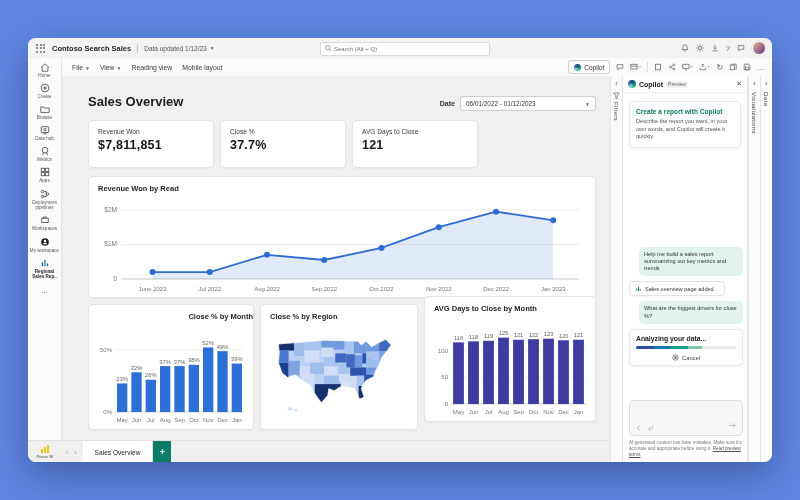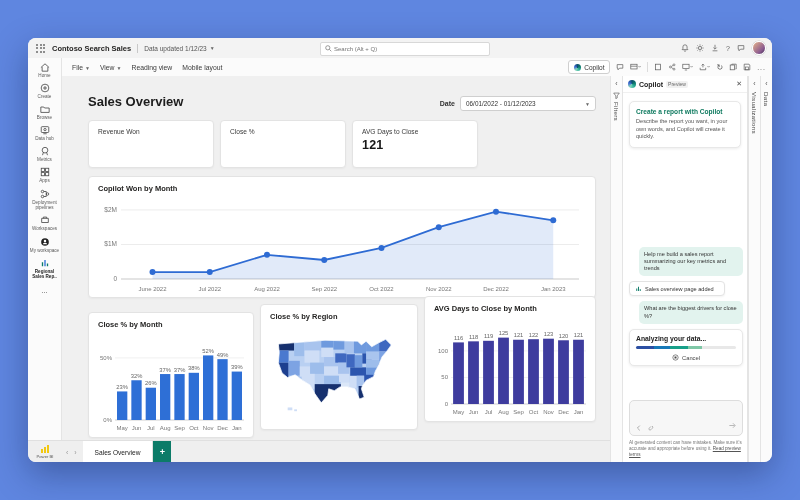--- a/index.html
+++ b/index.html
@@ -351,31 +351,33 @@
     <div class="date-row">
       <span class="date-label">Date</span>
       <span class="date-pill">
         <span>06/01/2022 - 01/12/2023</span>
         <span class="caret">▼</span>
       </span>
     </div>
 
     <div class="card" style="left:26px;top:44px;width:126px;height:48px;">
       <div class="kpi-label">Revenue Won</div>
+      <div class="kpi-value">$7,811,851</div>
     </div>
     <div class="card" style="left:158px;top:44px;width:126px;height:48px;">
       <div class="kpi-label">Close %</div>
+      <div class="kpi-value">37.7%</div>
     </div>
     <div class="card" style="left:290px;top:44px;width:126px;height:48px;">
       <div class="kpi-label">AVG Days to Close</div>
       <div class="kpi-value">121</div>
     </div>
 
     <div class="card" style="left:26px;top:100px;width:508px;height:122px;">
-      <div class="chart-title">Copilot Won by Month</div>
+      <div class="chart-title">Revenue Won by Read</div>
       <svg id="chart-line" class="chart-svg" width="494" height="100" viewBox="0 0 494 100">
           <line x1="26" y1="14.909090909090912" x2="484" y2="14.909090909090912" stroke="#ececec" stroke-width="1"></line>
           <text x="22" y="16.909090909090914" text-anchor="end" font-size="6.5" fill="#777">$2M</text>
           <line x1="26" y1="49.45454545454545" x2="484" y2="49.45454545454545" stroke="#ececec" stroke-width="1"></line>
           <text x="22" y="51.45454545454545" text-anchor="end" font-size="6.5" fill="#777">$1M</text>
           <text x="22" y="86" text-anchor="end" font-size="6.5" fill="#777">0</text>
           <line x1="26" y1="84" x2="484" y2="84" stroke="#c9c9c9" stroke-width="1"></line>
           <path d="M57.487500000000004,84 L57.487500000000004,77.0909090909091 L114.7375,77.0909090909091 L171.98749999999998,59.81818181818182 L229.23749999999998,65 L286.4875,52.909090909090914 L343.7375,32.18181818181819 L400.9875,16.636363636363647 L458.2375,25.272727272727284 L458.2375,84 Z" fill="rgba(46,107,211,0.14)"></path>
           <path d="M57.487500000000004,77.0909090909091 L114.7375,77.0909090909091 L171.98749999999998,59.81818181818182 L229.23749999999998,65 L286.4875,52.909090909090914 L343.7375,32.18181818181819 L400.9875,16.636363636363647 L458.2375,25.272727272727284" fill="none" stroke="#2e6bd3" stroke-width="1.8"></path>
           <circle cx="57.487500000000004" cy="77.0909090909091" r="3" fill="#2e6bd3"></circle>
@@ -390,21 +392,21 @@
           <text x="114.7375" y="96" text-anchor="middle" font-size="6" fill="#777">Jul 2022</text>
           <text x="171.98749999999998" y="96" text-anchor="middle" font-size="6" fill="#777">Aug 2022</text>
           <text x="229.23749999999998" y="96" text-anchor="middle" font-size="6" fill="#777">Sep 2022</text>
           <text x="286.4875" y="96" text-anchor="middle" font-size="6" fill="#777">Oct 2022</text>
           <text x="343.7375" y="96" text-anchor="middle" font-size="6" fill="#777">Nov 2022</text>
           <text x="400.9875" y="96" text-anchor="middle" font-size="6" fill="#777">Dec 2022</text>
           <text x="458.2375" y="96" text-anchor="middle" font-size="6" fill="#777">Jan 2023</text>
         </svg>
     </div>
 
-    <div class="card" style="left:26px;top:236px;width:166px;height:126px;">
+    <div class="card" style="left:26px;top:228px;width:166px;height:126px;text-align:right;">
       <div class="chart-title">Close % by Month</div>
       <svg id="chart-close" class="chart-svg" width="152" height="102" viewBox="0 0 152 102">
           <text x="17" y="91" text-anchor="end" font-size="6" fill="#777">0%</text>
           <line x1="20" y1="26.903225806451616" x2="149" y2="26.903225806451616" stroke="#f0f0f0" stroke-width="1"></line>
           <text x="17" y="28.903225806451616" text-anchor="end" font-size="6" fill="#777">50%</text>
           <line x1="20" y1="89" x2="149" y2="89" stroke="#cfcfcf" stroke-width="1"></line>
           <rect x="22.006666666666668" y="60.435483870967744" width="10.32" height="28.564516129032256" fill="#2e6fd6"></rect>
           <text x="27.166666666666668" y="57.935483870967744" text-anchor="middle" font-size="5.8" fill="#666">23%</text>
           <text x="27.166666666666668" y="99" text-anchor="middle" font-size="6" fill="#777">May</text>
           <rect x="36.34" y="49.25806451612903" width="10.32" height="39.74193548387097" fill="#2e6fd6"></rect>

